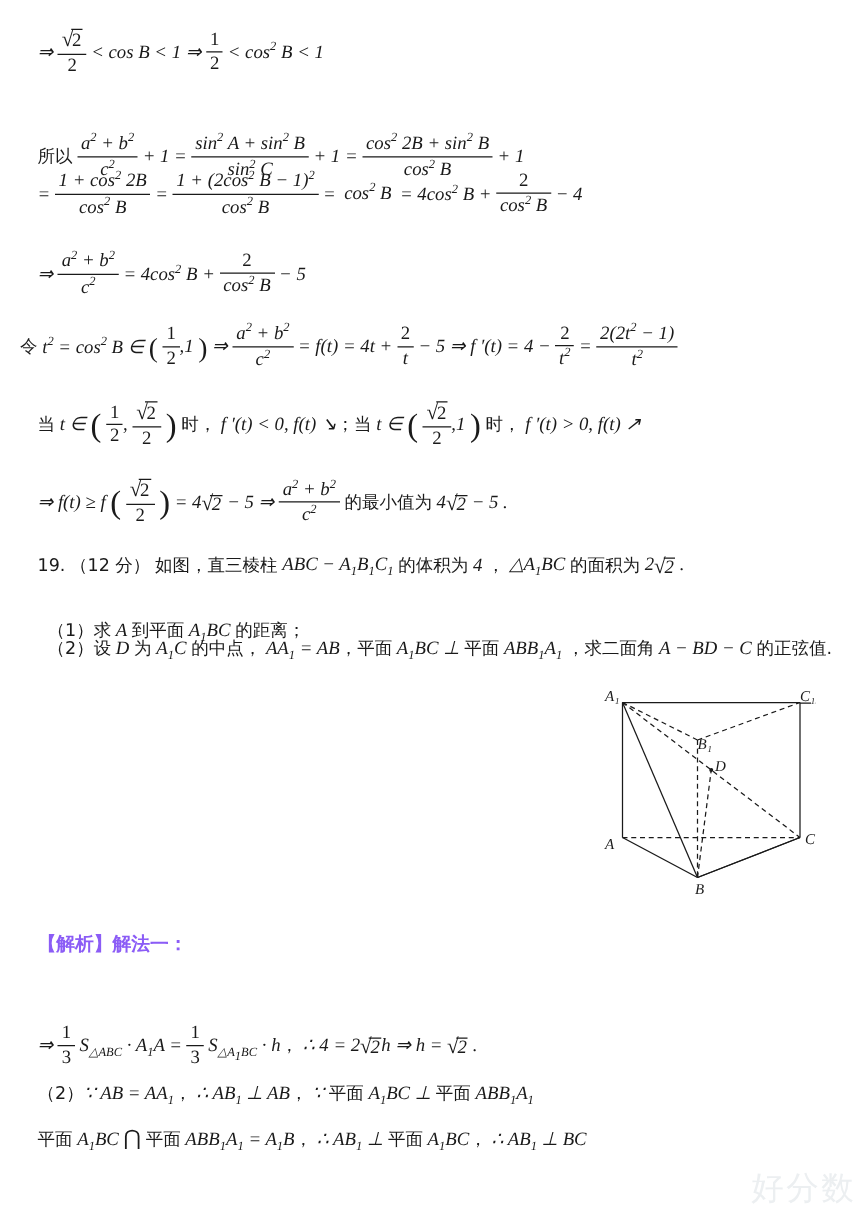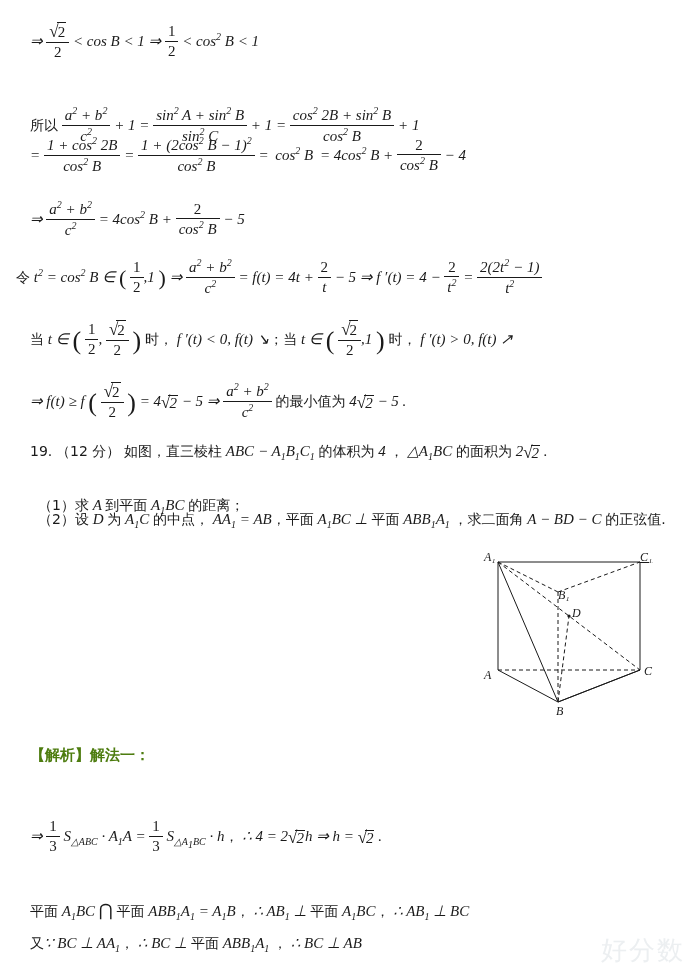--- a/index.html
+++ b/index.html
@@ -20,21 +20,21 @@
   
   .frac{display:inline-block;vertical-align:middle;text-align:center;position:relative;top:-1px;}
   .frac .num{display:block;padding:0 3px;border-bottom:1px solid #1a1a1a;line-height:1.25;}
   .frac .den{display:block;padding:0 3px;line-height:1.25;}
   .sq{display:inline-block;vertical-align:middle;position:relative;}
   .sq > .rad{font-size:17px;}
   .sq > .bar{border-top:1px solid #1a1a1a;display:inline-block;padding:0 1px;margin-left:-2px;}
   sup{font-size:10px;}
   sub{font-size:10px;}
 
-  .red{color:#4d7c0f;font-weight:bold;font-family:"DejaVu Sans","Liberation Sans",sans-serif;}
+  .red{color:#8b5cf6;font-weight:bold;font-family:"DejaVu Sans","Liberation Sans",sans-serif;}
 
   .fig{position:absolute;}
   .lbl{position:absolute;font-style:italic;font-size:12px;font-family:"Liberation Serif",serif;}
 
   .wm{position:absolute;right:6px;bottom:4px;color:#eceff1;font-size:26px;
       font-family:"DejaVu Sans","Liberation Sans",sans-serif;letter-spacing:2px;}
 </style>
 </head>
 <body>
 
@@ -179,32 +179,33 @@
 
   <div class="line" style="left:30px;top:818px;">
     <span class="it">⇒ </span>
     <span class="frac"><span class="num">1</span><span class="den">3</span></span>
     <span class="it">S<sub>△ABC</sub> · A<sub>1</sub>A = </span>
     <span class="frac"><span class="num">1</span><span class="den">3</span></span>
     <span class="it">S<sub>△A<sub>1</sub>BC</sub> · h</span><span class="cn">，</span>
     <span class="it">∴ 4 = 2<span class="sq"><span class="rad">√</span><span class="bar">2</span></span>h ⇒ h = <span class="sq"><span class="rad">√</span><span class="bar">2</span></span> .</span>
   </div>
 
+  <div class="line" style="left:30px;top:868px;">
+    <span class="cn">（2）</span><span class="it">∵ AB = AA<sub>1</sub></span><span class="cn">，</span>
+    <span class="it">∴ AB<sub>1</sub> ⊥ AB</span><span class="cn">，</span>
+    <span class="it">∵ </span><span class="cn">平面</span>
+    <span class="it"> A<sub>1</sub>BC ⊥ </span><span class="cn">平面</span>
+    <span class="it"> ABB<sub>1</sub>A<sub>1</sub></span>
+  </div>
 
   <div class="line" style="left:30px;top:902px;">
     <span class="cn">平面</span><span class="it"> A<sub>1</sub>BC </span>
     <span style="font-size:17px;">⋂</span>
     <span class="cn">平面</span><span class="it"> ABB<sub>1</sub>A<sub>1</sub> = A<sub>1</sub>B</span><span class="cn">，</span>
     <span class="it">∴ AB<sub>1</sub> ⊥ </span><span class="cn">平面</span>
     <span class="it"> A<sub>1</sub>BC</span><span class="cn">，</span>
     <span class="it">∴ AB<sub>1</sub> ⊥ BC</span>
   </div>
 
-  <div class="line" style="left:30px;top:936px;">
-    <span class="cn">又</span><span class="it">∵ BC ⊥ AA<sub>1</sub></span><span class="cn">，</span>
-    <span class="it">∴ BC ⊥ </span><span class="cn">平面</span>
-    <span class="it"> ABB<sub>1</sub>A<sub>1</sub> </span><span class="cn">，</span>
-    <span class="it">∴ BC ⊥ AB</span>
-  </div>
 
   <div class="wm">好分数</div>
 
 </div>
 
 </body></html>

